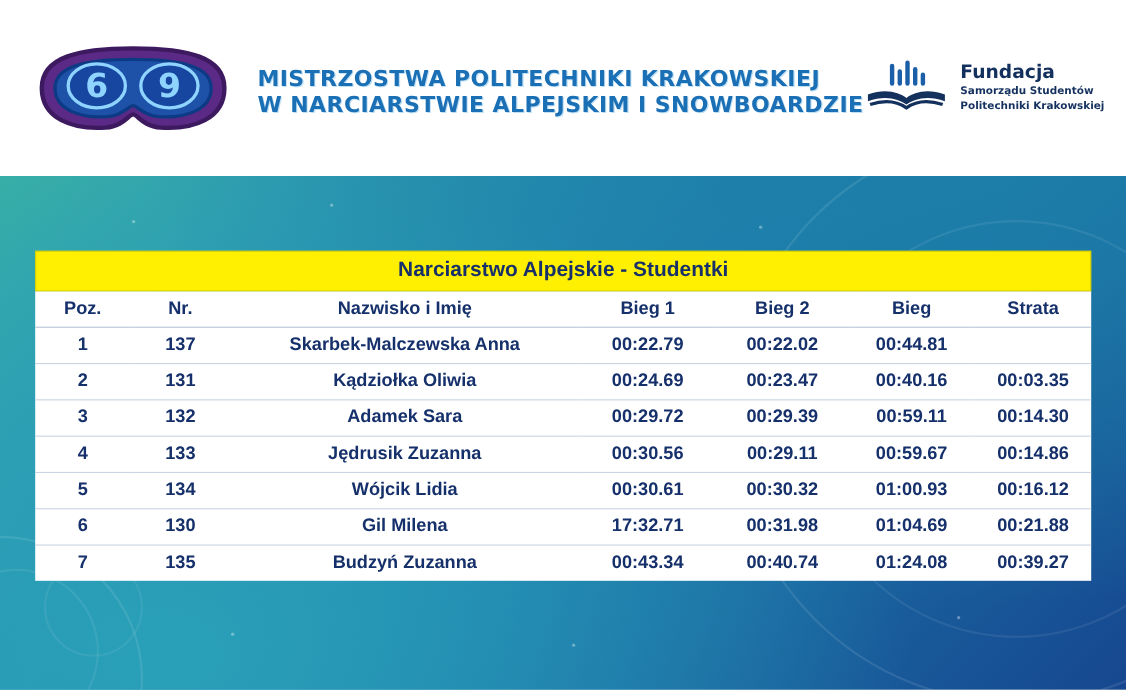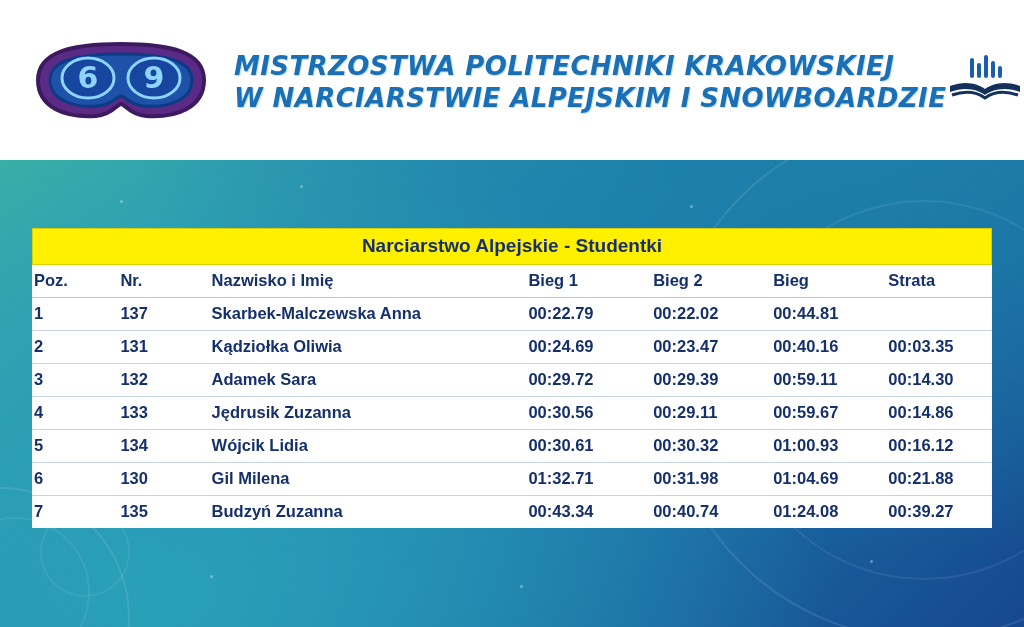--- a/index.html
+++ b/index.html
@@ -42,22 +42,21 @@
   }
   .goggles { width: 190px; height: 100px; flex: 0 0 auto; }
   .event-title {
     flex: 1 1 auto;
     padding-left: 18px;
     padding-top: 6px;
   }
   .event-title .line {
     font-family: "DejaVu Sans", sans-serif;
     font-weight: bold;
-    font-style: italic;
-    font-size: 26px;
+    font-size: 20px;
     letter-spacing: 0.4px;
     color: #1b6fb5;
     text-shadow: 1px 1px 0 #bfe0f5;
     line-height: 1.22;
     white-space: nowrap;
   }
   .foundation { display: flex; align-items: center; gap: 10px; flex: 0 0 auto; padding-right: 6px; }
   .foundation-mark { width: 78px; height: 52px; }
   .foundation-text .f-name {
     font-family: "DejaVu Sans", sans-serif;
@@ -87,21 +86,21 @@
   table.results {
     width: 100%;
     border-collapse: collapse;
     background: #ffffff;
     table-layout: fixed;
   }
   table.results th, table.results td {
     font-size: 16.5px;
     font-weight: bold;
     color: #15306a;
-    text-align: left;
+    text-align: center;
     padding: 6px 2px 7px;
     border-bottom: 1px solid #c9d4e2;
     white-space: nowrap;
   }
   table.results thead th { border-bottom: 1px solid #b9c6d8; }
   table.results tbody tr:last-child td { border-bottom: none; }
   col.c-poz   { width: 9%; }
   col.c-nr    { width: 9.5%; }
   col.c-name  { width: 33%; }
   col.c-b1    { width: 13%; }
@@ -232,21 +231,21 @@
         <td>Wójcik Lidia</td>
         <td>00:30.61</td>
         <td>00:30.32</td>
         <td>01:00.93</td>
         <td>00:16.12</td>
       </tr>
       <tr>
         <td>6</td>
         <td>130</td>
         <td>Gil Milena</td>
-        <td>01:32.71</td>
+        <td>17:32.71</td>
         <td>00:31.98</td>
         <td>01:04.69</td>
         <td>00:21.88</td>
       </tr>
       <tr>
         <td>7</td>
         <td>135</td>
         <td>Budzyń Zuzanna</td>
         <td>00:43.34</td>
         <td>00:40.74</td>

